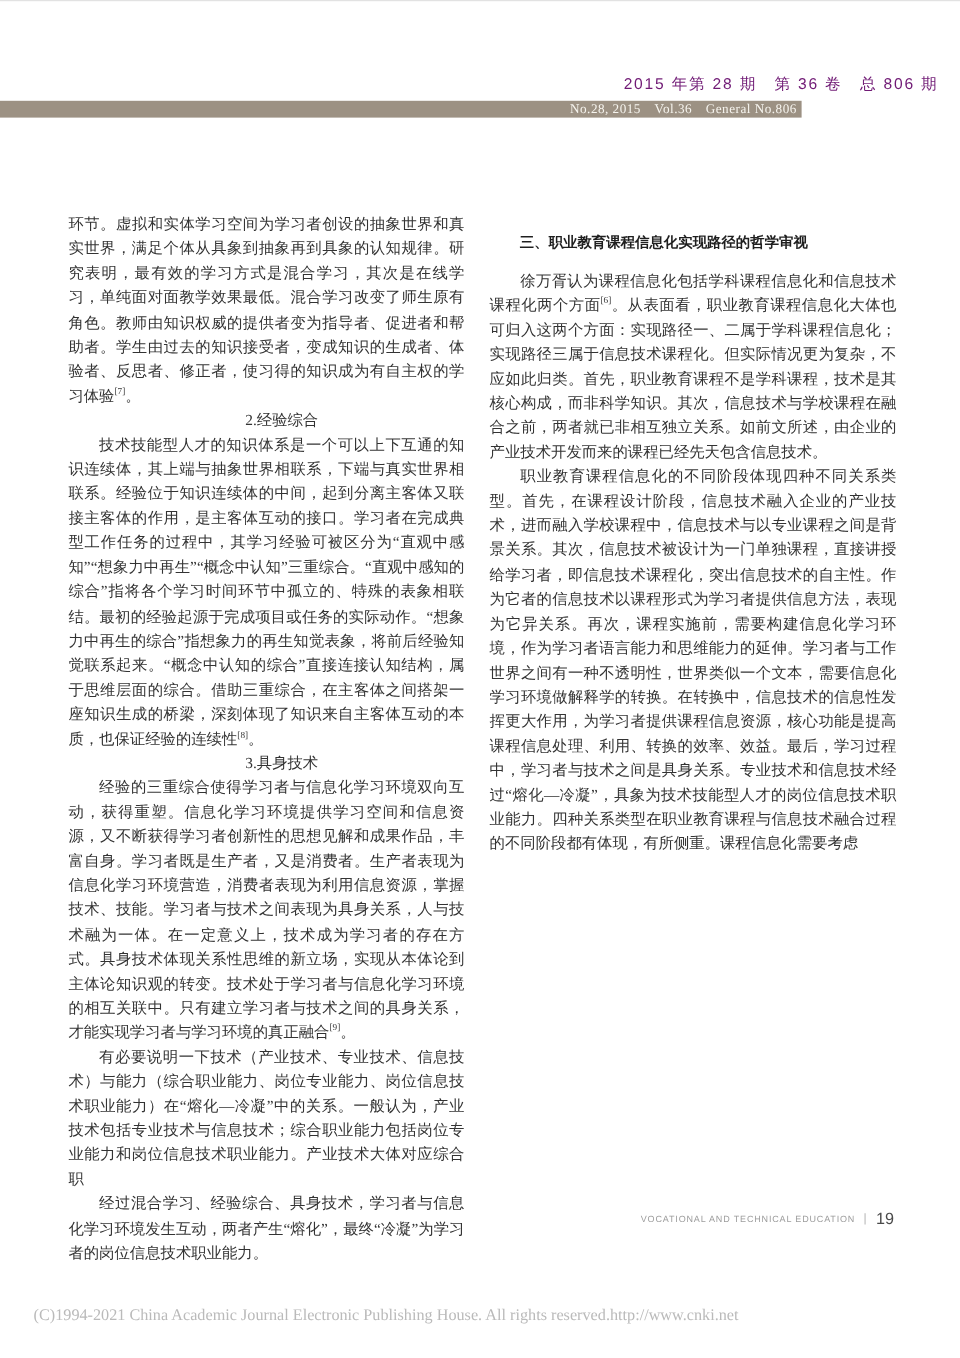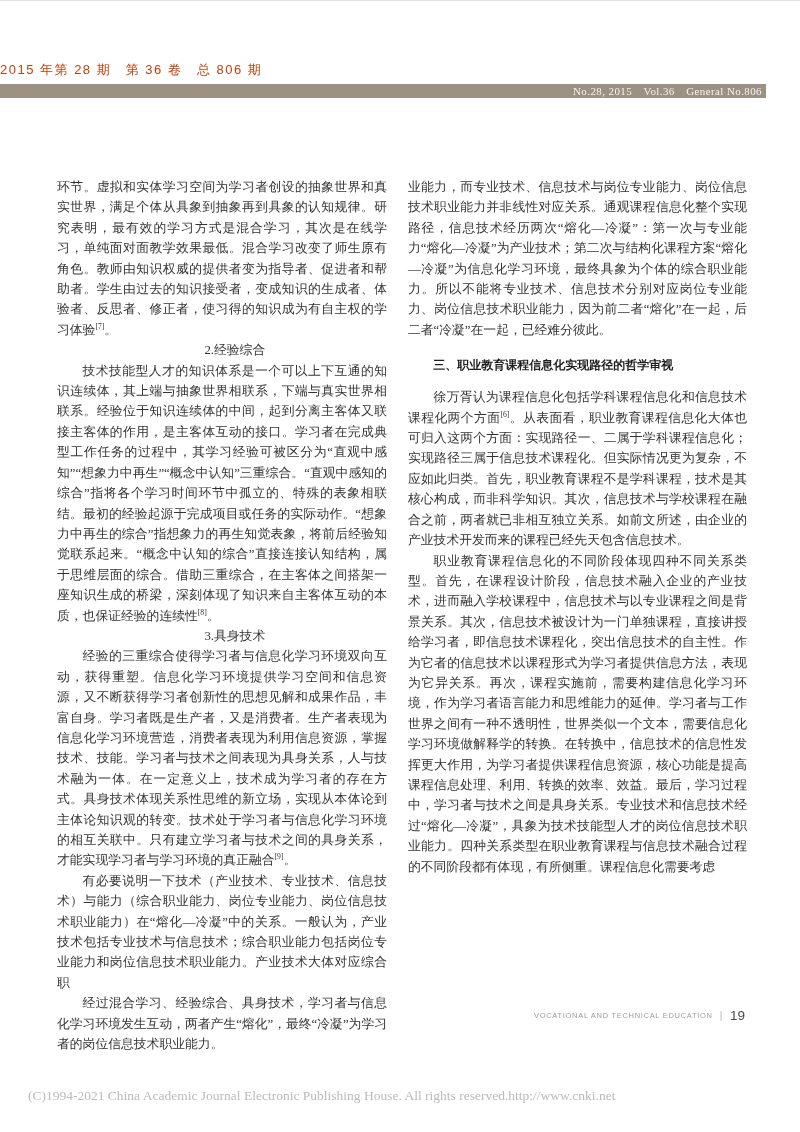--- a/index.html
+++ b/index.html
@@ -4,26 +4,26 @@
 <style>
   html,body{margin:0;padding:0;}
   body{
     width:800px;height:1132px;position:relative;background:#ffffff;
     font-family:"Liberation Serif","DejaVu Serif",serif;
     -webkit-font-smoothing:antialiased;
   }
   .page-top-edge{position:absolute;top:0;left:0;width:800px;height:1px;background:#e2e2e2;}
   
   .hdr-cn{
-    position:absolute;top:61px;left:0;width:766px;text-align:left;
+    position:absolute;top:61px;left:16px;width:766px;text-align:right;
     font-family:"Liberation Sans","DejaVu Sans",sans-serif;
-    font-size:13px;color:#c2410c;letter-spacing:1.5px;white-space:nowrap;
+    font-size:13px;color:#701a75;letter-spacing:1.5px;white-space:nowrap;
   }
   .hdr-bar{
-    position:absolute;top:84px;left:0;width:766px;height:14px;background:#9c9183;
+    position:absolute;top:84px;left:0;width:668px;height:14px;background:#9c9183;
     color:#f6f4ee;font-size:11px;line-height:14px;text-align:right;
     font-family:"Liberation Serif","DejaVu Serif",serif;
     padding-right:4px;box-sizing:border-box;letter-spacing:0.4px;white-space:nowrap;
   }
   
   .body-wrap{position:absolute;top:147px;left:57px;width:690px;display:flex;gap:21px;}
   .col{width:330px;font-size:12.8px;line-height:20.4px;color:#333333;margin-top:30px;}
   .col.right{width:339px;}
   .para{margin:0;text-align:justify;text-justify:inter-ideograph;}
   .para.indent{text-indent:2em;}
@@ -62,21 +62,20 @@
   <div class="col">
     <p class="para">环节。虚拟和实体学习空间为学习者创设的抽象世界和真实世界，满足个体从具象到抽象再到具象的认知规律。研究表明，最有效的学习方式是混合学习，其次是在线学习，单纯面对面教学效果最低。混合学习改变了师生原有角色。教师由知识权威的提供者变为指导者、促进者和帮助者。学生由过去的知识接受者，变成知识的生成者、体验者、反思者、修正者，使习得的知识成为有自主权的学习体验<sup>[7]</sup>。</p>
     <p class="para sub">2.经验综合</p>
     <p class="para indent">技术技能型人才的知识体系是一个可以上下互通的知识连续体，其上端与抽象世界相联系，下端与真实世界相联系。经验位于知识连续体的中间，起到分离主客体又联接主客体的作用，是主客体互动的接口。学习者在完成典型工作任务的过程中，其学习经验可被区分为“直观中感知”“想象力中再生”“概念中认知”三重综合。“直观中感知的综合”指将各个学习时间环节中孤立的、特殊的表象相联结。最初的经验起源于完成项目或任务的实际动作。“想象力中再生的综合”指想象力的再生知觉表象，将前后经验知觉联系起来。“概念中认知的综合”直接连接认知结构，属于思维层面的综合。借助三重综合，在主客体之间搭架一座知识生成的桥梁，深刻体现了知识来自主客体互动的本质，也保证经验的连续性<sup>[8]</sup>。</p>
     <p class="para sub">3.具身技术</p>
     <p class="para indent">经验的三重综合使得学习者与信息化学习环境双向互动，获得重塑。信息化学习环境提供学习空间和信息资源，又不断获得学习者创新性的思想见解和成果作品，丰富自身。学习者既是生产者，又是消费者。生产者表现为信息化学习环境营造，消费者表现为利用信息资源，掌握技术、技能。学习者与技术之间表现为具身关系，人与技术融为一体。在一定意义上，技术成为学习者的存在方式。具身技术体现关系性思维的新立场，实现从本体论到主体论知识观的转变。技术处于学习者与信息化学习环境的相互关联中。只有建立学习者与技术之间的具身关系，才能实现学习者与学习环境的真正融合<sup>[9]</sup>。</p>
     <p class="para indent">有必要说明一下技术（产业技术、专业技术、信息技术）与能力（综合职业能力、岗位专业能力、岗位信息技术职业能力）在“熔化—冷凝”中的关系。一般认为，产业技术包括专业技术与信息技术；综合职业能力包括岗位专业能力和岗位信息技术职业能力。产业技术大体对应综合职</p>
     <p class="para indent">经过混合学习、经验综合、具身技术，学习者与信息化学习环境发生互动，两者产生“熔化”，最终“冷凝”为学习者的岗位信息技术职业能力。</p>
   </div>
   <div class="col right">
-    <p class="para">业能力，而专业技术、信息技术与岗位专业能力、岗位信息技术职业能力并非线性对应关系。通观课程信息化整个实现路径，信息技术经历两次“熔化—冷凝”：第一次与专业能力“熔化—冷凝”为产业技术；第二次与结构化课程方案“熔化—冷凝”为信息化学习环境，最终具象为个体的综合职业能力。所以不能将专业技术、信息技术分别对应岗位专业能力、岗位信息技术职业能力，因为前二者“熔化”在一起，后二者“冷凝”在一起，已经难分彼此。</p>
     <h2 class="section-heading">三、职业教育课程信息化实现路径的哲学审视</h2>
     <p class="para indent">徐万胥认为课程信息化包括学科课程信息化和信息技术课程化两个方面<sup>[6]</sup>。从表面看，职业教育课程信息化大体也可归入这两个方面：实现路径一、二属于学科课程信息化；实现路径三属于信息技术课程化。但实际情况更为复杂，不应如此归类。首先，职业教育课程不是学科课程，技术是其核心构成，而非科学知识。其次，信息技术与学校课程在融合之前，两者就已非相互独立关系。如前文所述，由企业的产业技术开发而来的课程已经先天包含信息技术。</p>
     <p class="para indent">职业教育课程信息化的不同阶段体现四种不同关系类型。首先，在课程设计阶段，信息技术融入企业的产业技术，进而融入学校课程中，信息技术与以专业课程之间是背景关系。其次，信息技术被设计为一门单独课程，直接讲授给学习者，即信息技术课程化，突出信息技术的自主性。作为它者的信息技术以课程形式为学习者提供信息方法，表现为它异关系。再次，课程实施前，需要构建信息化学习环境，作为学习者语言能力和思维能力的延伸。学习者与工作世界之间有一种不透明性，世界类似一个文本，需要信息化学习环境做解释学的转换。在转换中，信息技术的信息性发挥更大作用，为学习者提供课程信息资源，核心功能是提高课程信息处理、利用、转换的效率、效益。最后，学习过程中，学习者与技术之间是具身关系。专业技术和信息技术经过“熔化—冷凝”，具象为技术技能型人才的岗位信息技术职业能力。四种关系类型在职业教育课程与信息技术融合过程的不同阶段都有体现，有所侧重。课程信息化需要考虑</p>
   </div>
 </div>
 
 <div class="journal-line">
   <span>VOCATIONAL AND TECHNICAL EDUCATION</span>
   <span class="sep">|</span>
   <span class="pageno">19</span>

